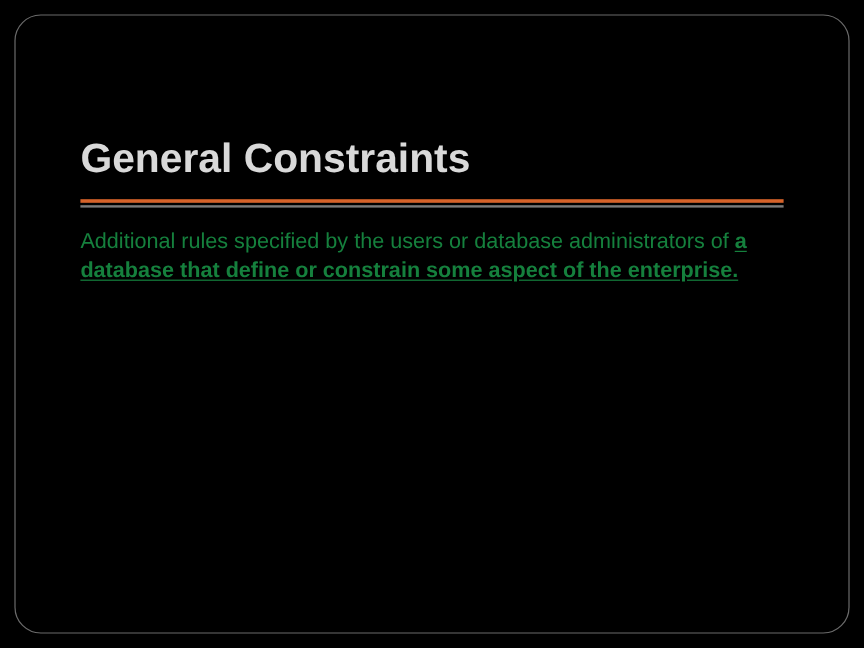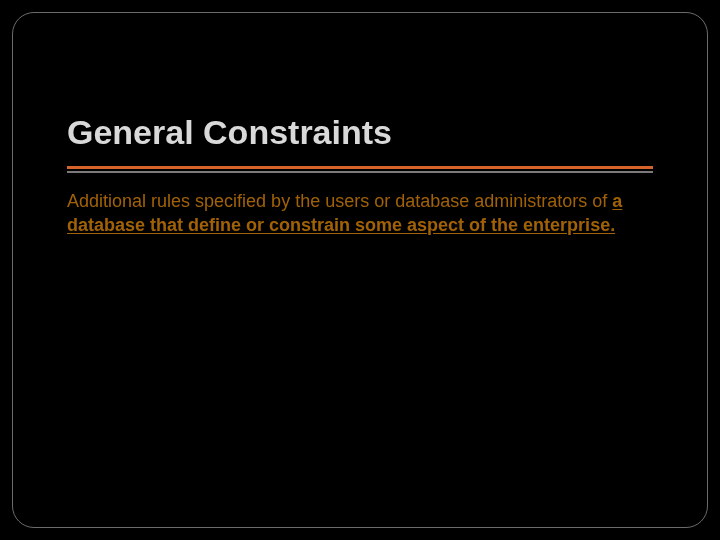--- a/index.html
+++ b/index.html
@@ -43,21 +43,21 @@
     margin-bottom: 2px;
   }
   .divider-gray {
     height: 2px;
     background: #7a7a7a;
     width: 100%;
     margin-bottom: 16px;
   }
   .body-text {
     font-size: 18px;
-    color: #a16207;
+    color: #15803d;
     line-height: 1.35;
     max-width: 560px;
   }
   .body-text .bold-part {
     font-weight: bold;
     text-decoration: underline;
     text-underline-offset: 2px;
   }
 </style>
 </head>

